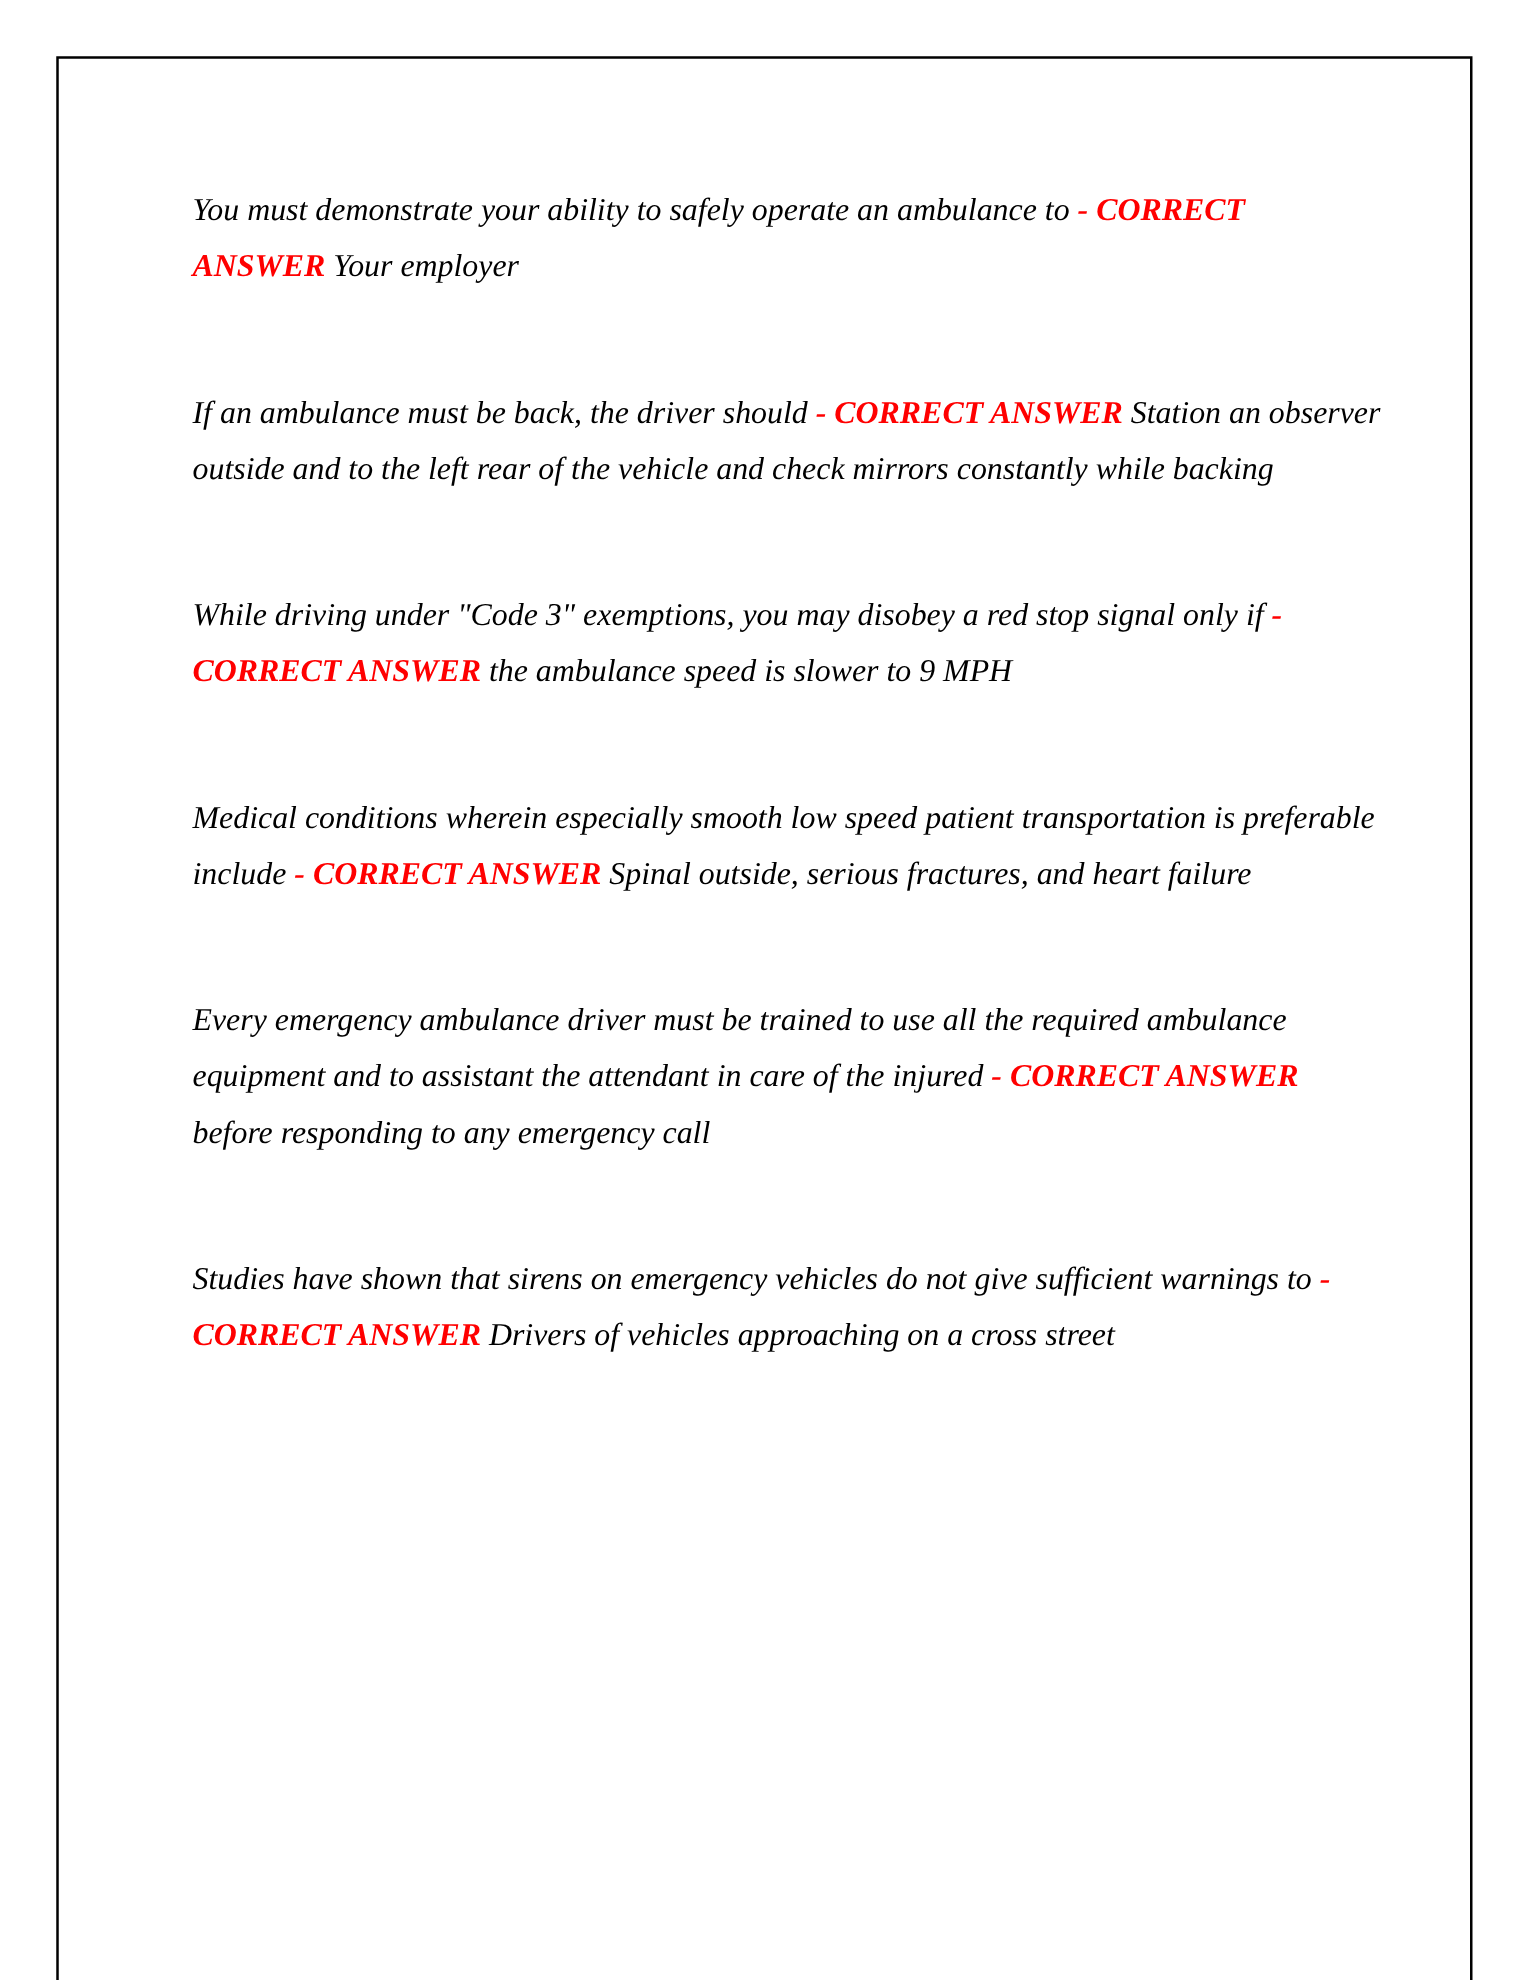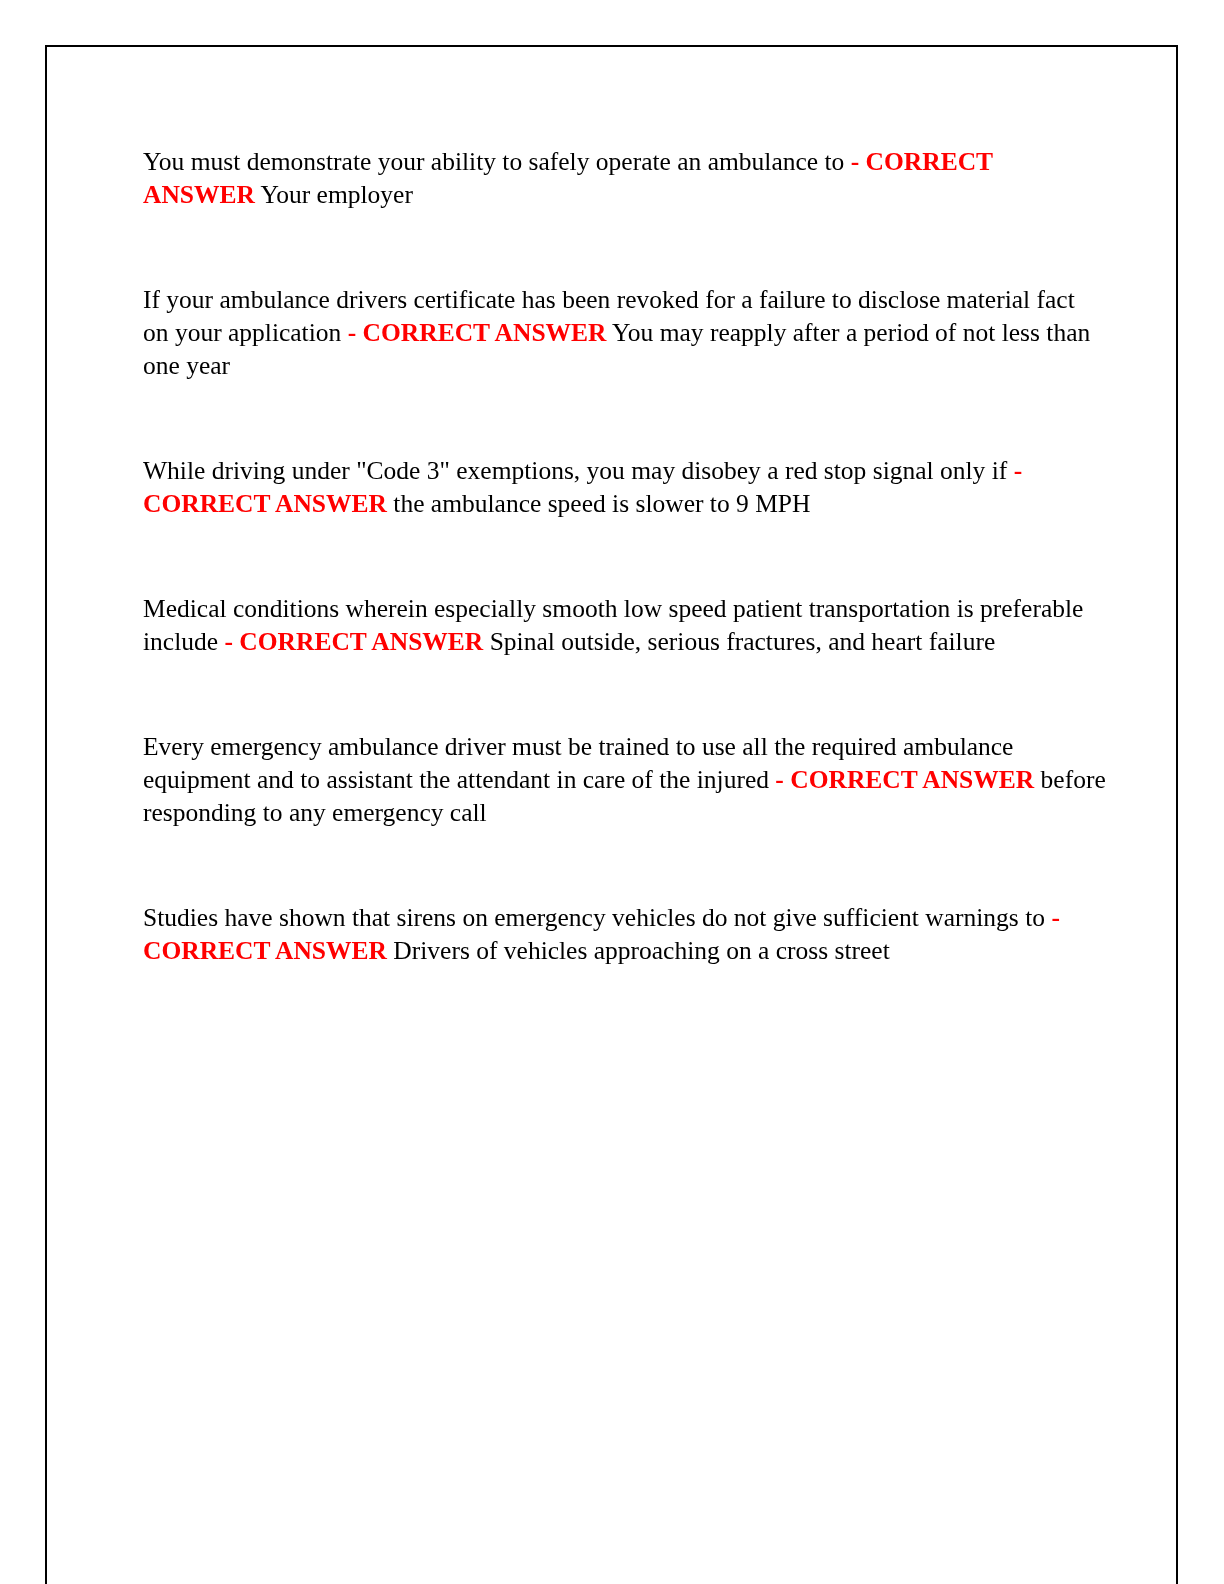--- a/index.html
+++ b/index.html
@@ -22,41 +22,42 @@
     width: 1133px;
     height: 1560px;
     border: 2px solid #000000;
     box-sizing: border-box;
     background: #ffffff;
   }
   .content {
     padding: 98px 70px 0 96px;
   }
   .qa {
-    margin: 0 0 72px 0;
+    margin: 0 0 72px 11px;
     font-size: 25.5px;
-    line-height: 33px;
+    line-height: 45px;
     color: #000000;
+    font-style: italic;
   }
   .red {
     color: #ff0000;
   }
   .bold {
     font-weight: bold;
   }
 </style>
 </head>
 <body>
 
 <div class="page">
   <div class="content">
   <p class="qa"><span>You must demonstrate your ability to safely operate an ambulance to</span> <span class="red bold">-</span> <span class="red bold">CORRECT ANSWER</span> <span>Your employer</span></p>
 
+  <p class="qa"><span>If an ambulance must be back, the driver should</span> <span class="red bold">-</span> <span class="red bold">CORRECT ANSWER</span> <span>Station an observer outside and to the left rear of the vehicle and check mirrors constantly while backing</span></p>
 
-  <p class="qa"><span>If your ambulance drivers certificate has been revoked for a failure to disclose material fact on your application</span> <span class="red bold">-</span> <span class="red bold">CORRECT ANSWER</span> <span>You may reapply after a period of not less than one year</span></p>
 
 
   <p class="qa"><span>While driving under "Code 3" exemptions, you may disobey a red stop signal only if</span> <span class="red bold">-</span> <span class="red bold">CORRECT ANSWER</span> <span>the ambulance speed is slower to 9 MPH</span></p>
 
   <p class="qa"><span>Medical conditions wherein especially smooth low speed patient transportation is preferable include</span> <span class="red bold">-</span> <span class="red bold">CORRECT ANSWER</span> <span>Spinal outside, serious fractures, and heart failure</span></p>
 
   <p class="qa"><span>Every emergency ambulance driver must be trained to use all the required ambulance equipment and to assistant the attendant in care of the injured</span> <span class="red bold">-</span> <span class="red bold">CORRECT ANSWER</span> <span>before responding to any emergency call</span></p>
 
   <p class="qa"><span>Studies have shown that sirens on emergency vehicles do not give sufficient warnings to</span> <span class="red bold">-</span> <span class="red bold">CORRECT ANSWER</span> <span>Drivers of vehicles approaching on a cross street</span></p>
 </div>

